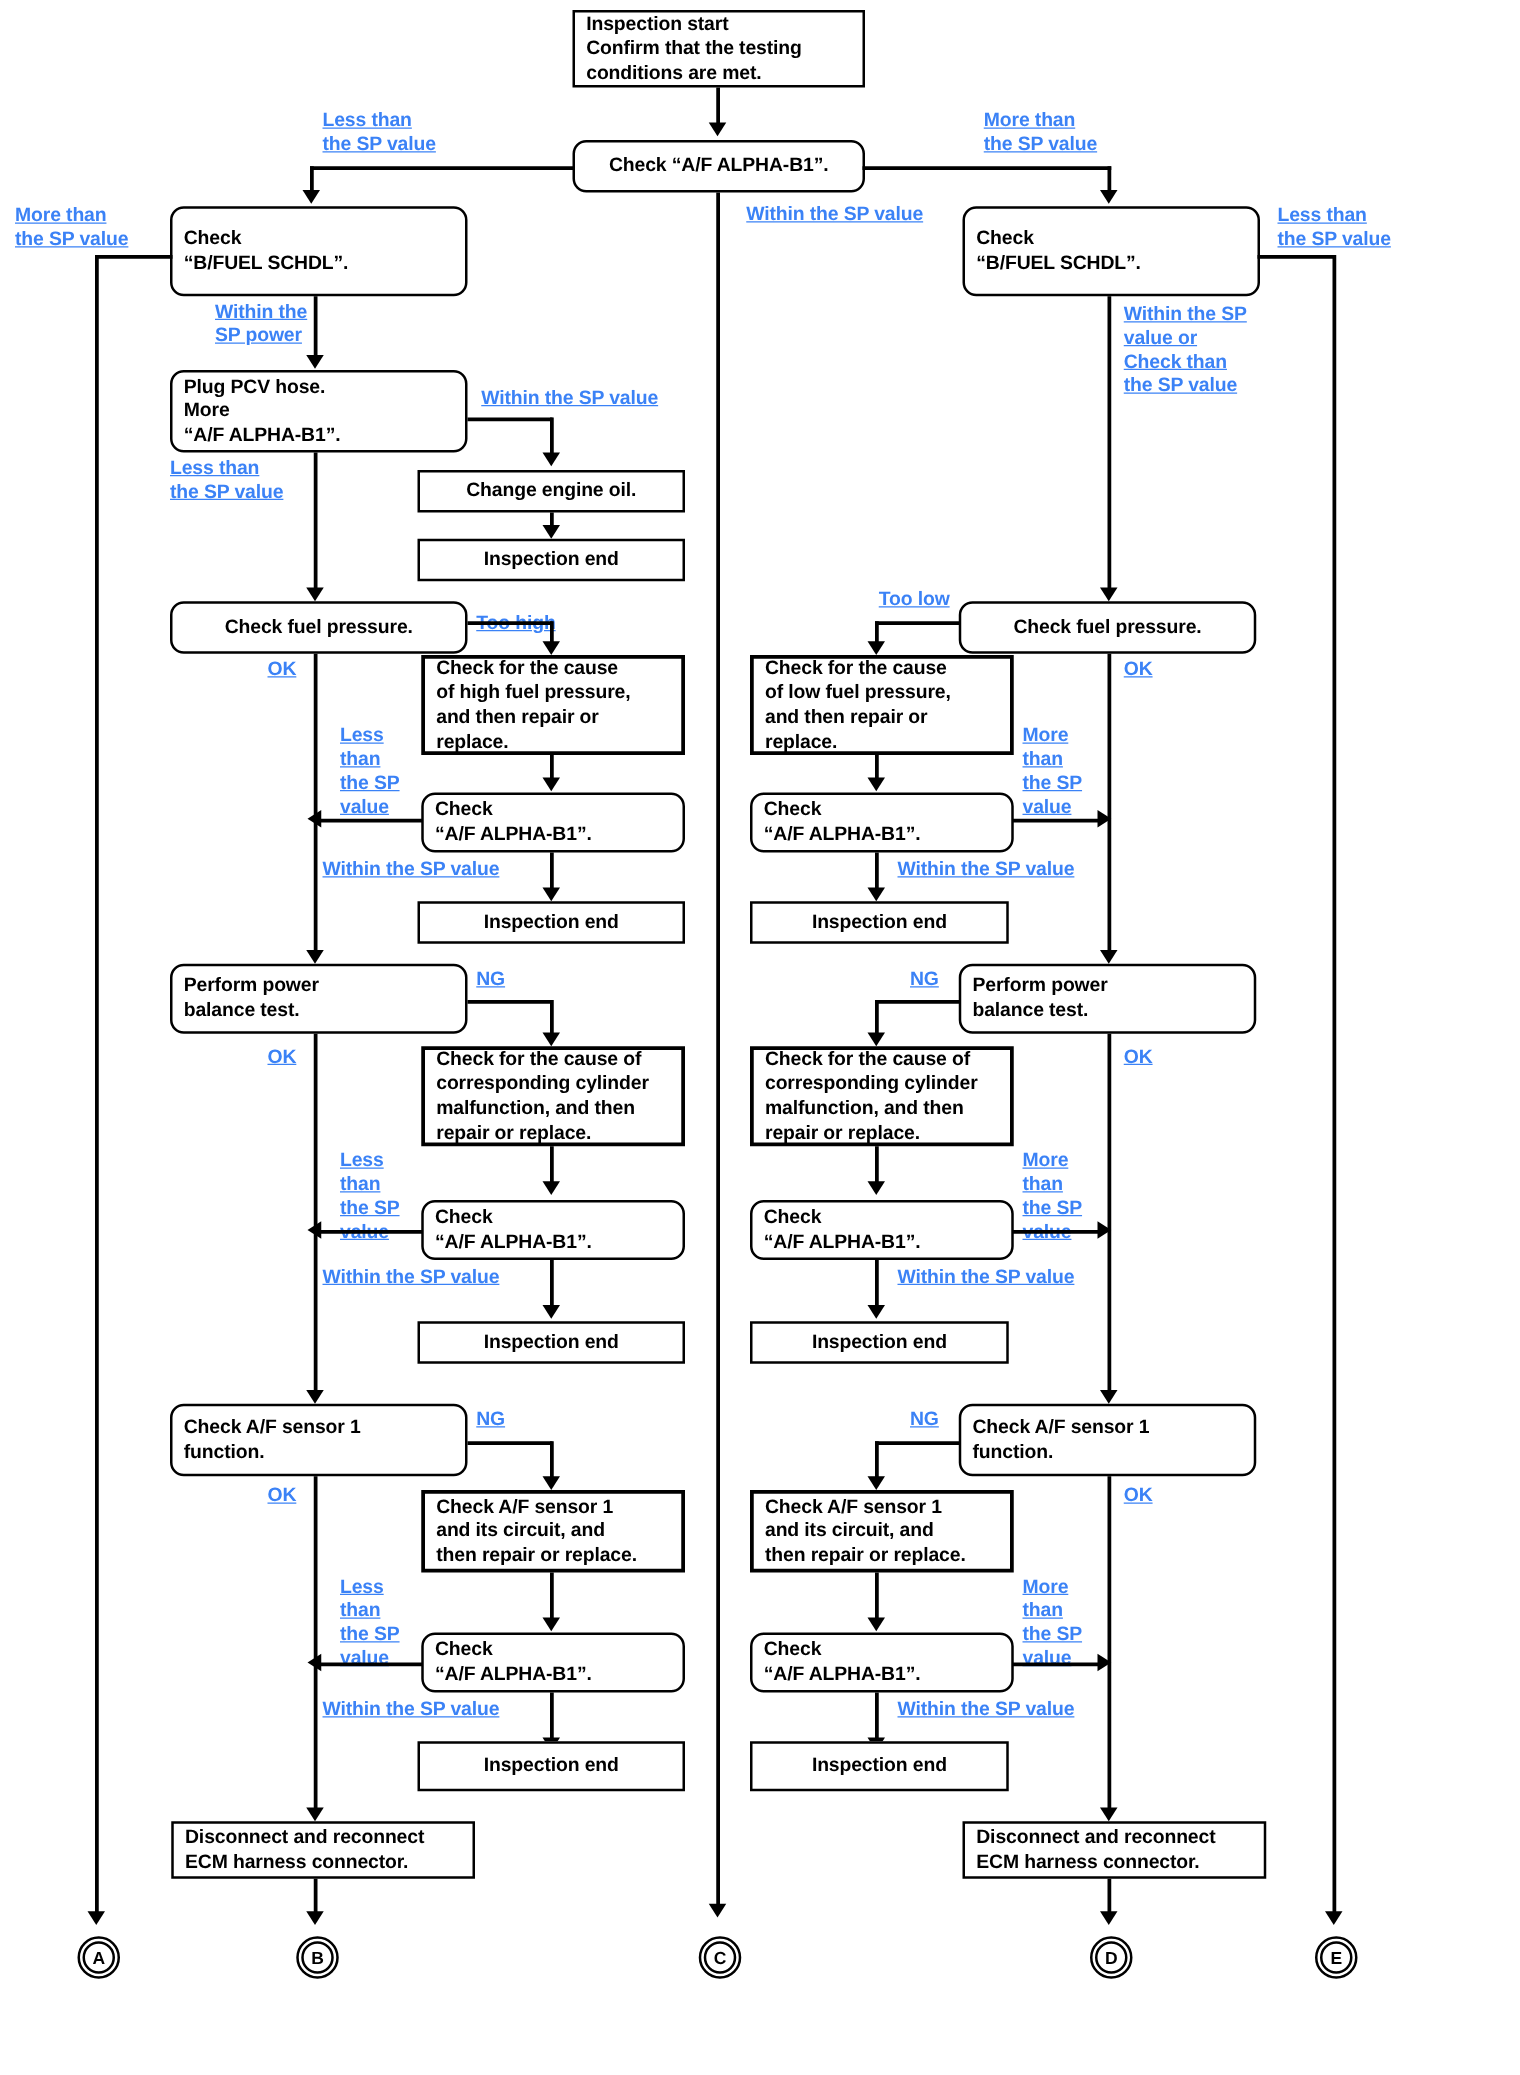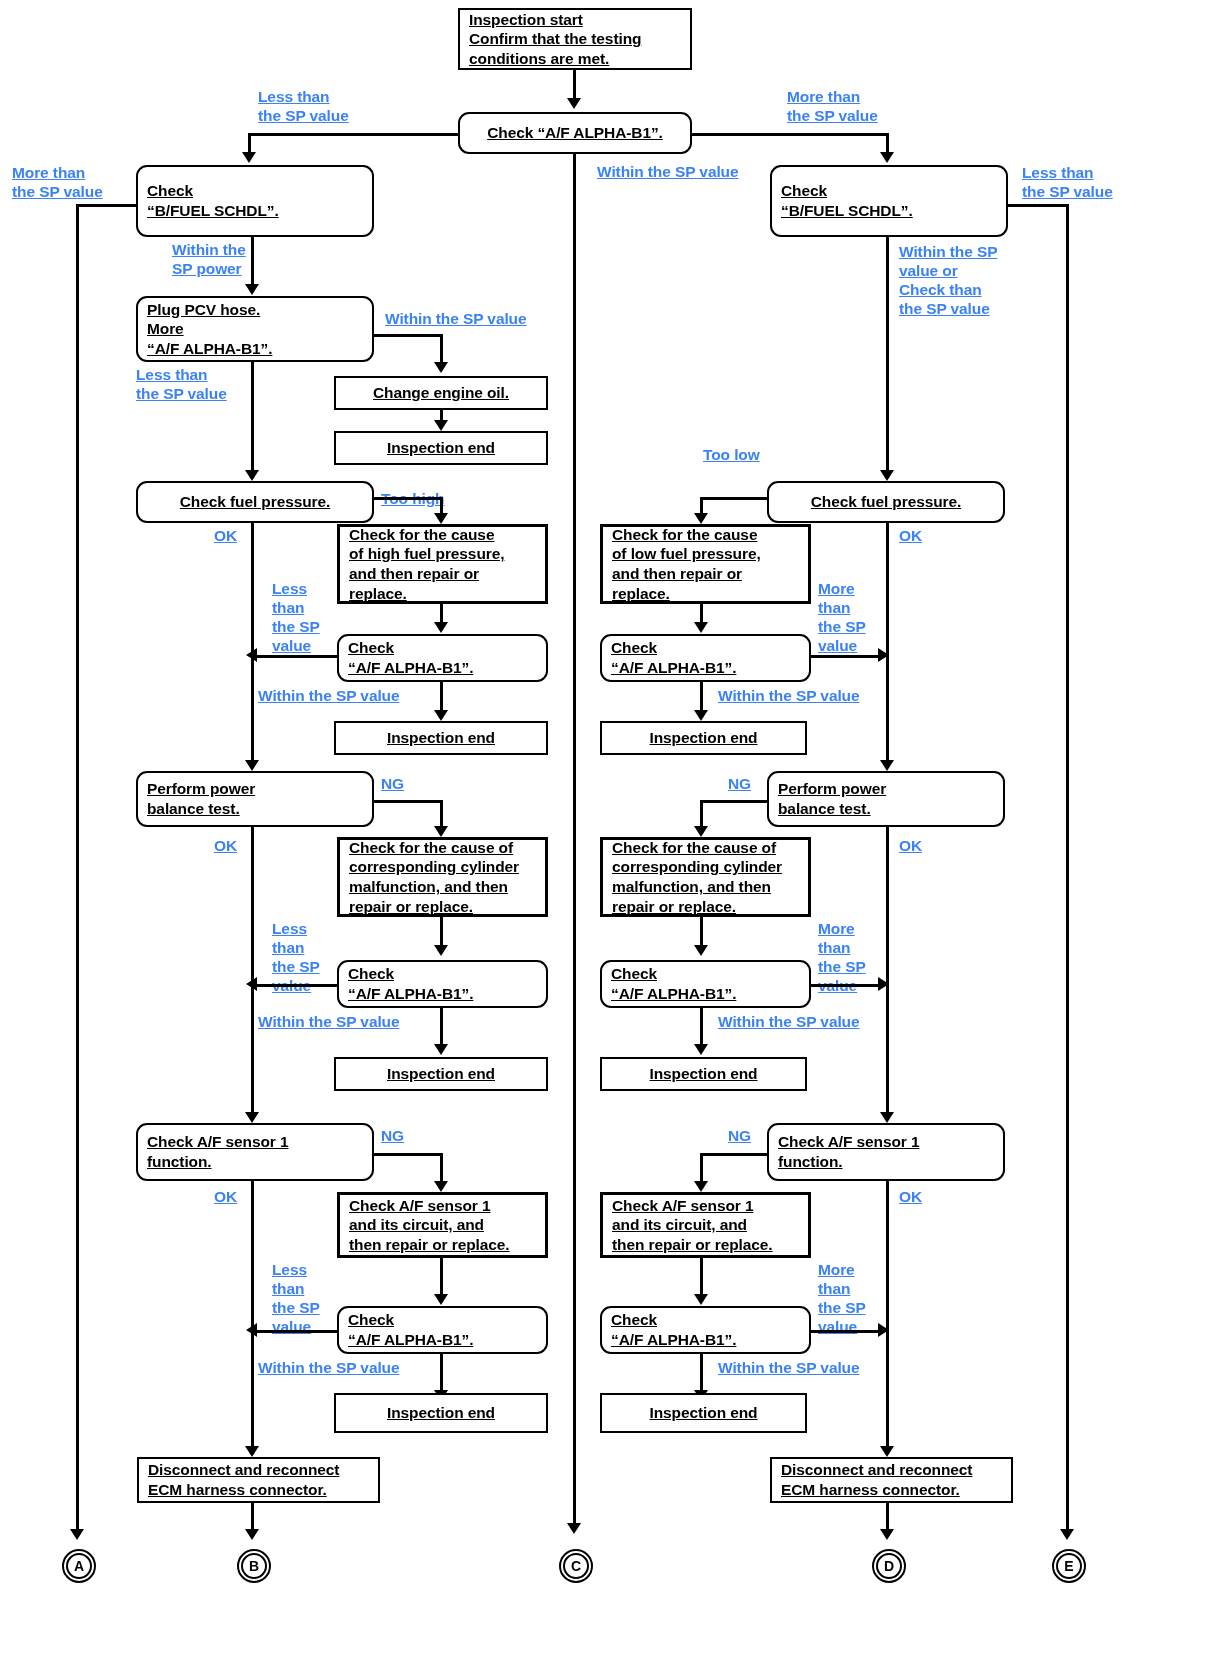--- a/index.html
+++ b/index.html
@@ -19,21 +19,20 @@
     box-sizing:border-box;
     border:2.5px solid #000;
     background:#fff;
     font-size:15.5px;
     line-height:1.26;
     font-weight:600;
     letter-spacing:-0.1px;
     white-space:pre-line;
     display:flex;
     align-items:center;
-    text-decoration:underline;
   }
   .box.pad{padding:4px 9px;}
   .box.ctr{justify-content:center;text-align:center;}
   .box.left{justify-content:flex-start;text-align:left;}
   .box.rnd{border-radius:11px;}
   .box.thick{border-width:3px;}
   
   .lbl{
     position:absolute;
     font-size:15.5px;
@@ -265,21 +264,21 @@
 
   <div class="lbl" style="left:899px;top:243px;">Within the SP
 value or
 Check than
 the SP value</div>
   <div class="ln vl" style="left:886px;top:237px;height:237px;"></div>
   <div class="arw" style="left:880px;top:470px;"></div>
 
   <div class="box pad ctr rnd" style="left:767px;top:481px;width:238px;height:42px;">Check fuel pressure.</div>
 
-  <div class="lbl" style="left:703px;top:446px;">Too low</div>
+  <div class="lbl" style="left:703px;top:471px;">Too low</div>
   <div class="ln hl" style="left:700px;top:497px;width:68px;"></div>
   <div class="ln vl" style="left:700px;top:497px;height:20px;"></div>
   <div class="arw" style="left:694px;top:513px;"></div>
 
   <div class="box pad left thick" style="left:600px;top:524px;width:211px;height:80px;">Check for the cause
 of low fuel pressure,
 and then repair or
 replace.</div>
   <div class="ln vl" style="left:700px;top:604px;height:22px;"></div>
   <div class="arw" style="left:694px;top:622px;"></div>

